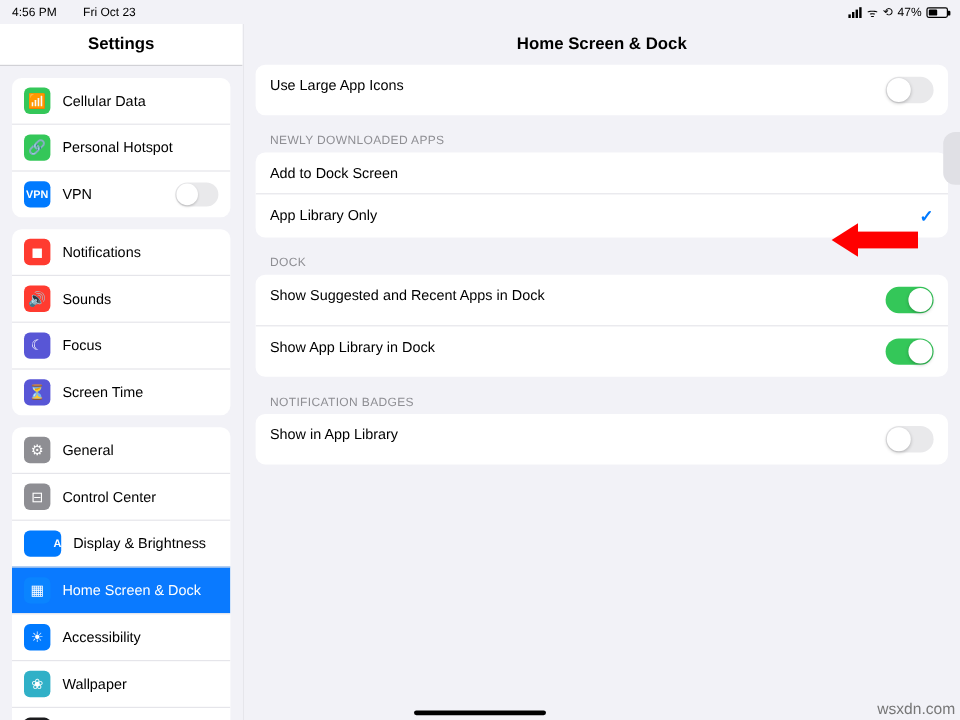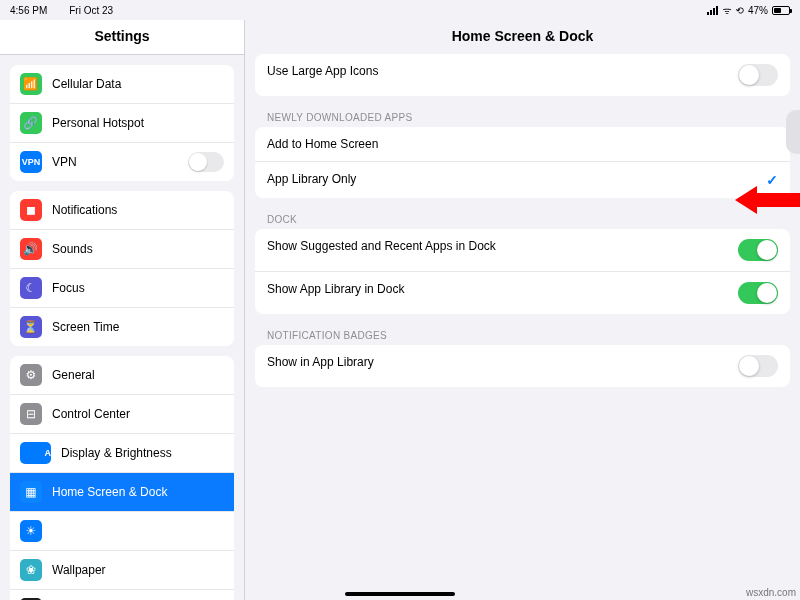--- a/index.html
+++ b/index.html
@@ -5,21 +5,21 @@
 * { margin:0; padding:0; box-sizing:border-box; font-family:-apple-system,"Helvetica Neue",Arial,sans-serif; }
 body { width:800px; height:600px; background:#f2f2f7; overflow:hidden; position:relative; }
 
 
 .statusbar { height:20px; display:flex; justify-content:space-between; align-items:center; padding:0 10px; font-size:10px; color:#000; }
 .statusbar .left { display:flex; gap:22px; font-weight:500; }
 .statusbar .right { display:flex; align-items:center; gap:4px; }
 
 
 .content { display:flex; height:580px; }
-.sidebar { width:245px; background:#f2f2f7; border-right:1px solid #d1d1d6; overflow-y:auto; position:relative; }
+.sidebar { width:203px; background:#f2f2f7; border-right:1px solid #d1d1d6; overflow-y:auto; position:relative; }
 .sidebar-title { background:#fff; border-bottom:1px solid #d1d1d6; text-align:center; font-size:14px; font-weight:600; padding:8px 0 10px; }
 .main { flex:1; background:#f2f2f7; overflow-y:auto; position:relative; }
 .main-title { text-align:center; font-size:14px; font-weight:600; padding:8px 0 10px; }
 
 
 .group { background:#fff; border-radius:8px; margin:10px; overflow:hidden; }
 .row { display:flex; align-items:center; padding:8px 10px; font-size:12px; color:#000; border-top:1px solid #e5e5ea; cursor:default; }
 .row:first-child { border-top:none; }
 .row.selected { background:#0a7aff; color:#fff; }
 .row .icon { width:22px; height:22px; border-radius:5px; margin-right:10px; display:flex; align-items:center; justify-content:center; color:#fff; font-size:12px; flex-shrink:0; }
@@ -54,21 +54,21 @@
 .arrow { position:absolute; top:166px; left:490px; display:flex; align-items:center; }
 .arrow .shaft { width:50px; height:14px; background:#ff0000; }
 .arrow .head { width:0; height:0; border-top:14px solid transparent; border-bottom:14px solid transparent; border-right:22px solid #ff0000; }
 
 
 .pill { position:absolute; right:0; top:110px; width:14px; height:44px; background:#e0e0e5; border-radius:10px 0 0 10px; }
 
 
 .home-ind { position:absolute; bottom:4px; left:50%; transform:translateX(-50%); width:110px; height:4px; background:#000; border-radius:2px; }
 
-.watermark { position:absolute; bottom:2px; right:4px; font-size:10px; color:#777; }
+.watermark { position:absolute; bottom:2px; right:4px; font-size:13px; color:#777; }
 
 
 .sig { display:inline-flex; align-items:flex-end; gap:1px; }
 .sig span { width:2px; background:#000; }
 .sig span:nth-child(1){height:3px;} .sig span:nth-child(2){height:5px;} .sig span:nth-child(3){height:7px;} .sig span:nth-child(4){height:9px;}
 .batt { width:18px; height:9px; border:1px solid #000; border-radius:2px; position:relative; }
 .batt::after { content:""; position:absolute; right:-3px; top:2px; width:2px; height:4px; background:#000; border-radius:0 1px 1px 0; }
 .batt .fill { position:absolute; left:1px; top:1px; bottom:1px; width:45%; background:#000; border-radius:1px; }
 </style>
 </head>
@@ -143,20 +143,21 @@
         <div class="row">
           <div class="icon ic-blue" style="font-size: 9px; font-weight: 700; padding-left: 31px;">AA</div>
           <div class="label">Display &amp; Brightness</div>
         </div>
         <div class="row selected">
           <div class="icon ic-blue2">▦</div>
           <div class="label">Home Screen &amp; Dock</div>
         </div>
         <div class="row">
           <div class="icon ic-blue">☀</div>
+          <div class="label">Accessibility</div>
         </div>
         <div class="row">
           <div class="icon ic-teal">❀</div>
           <div class="label">Wallpaper</div>
         </div>
         <div class="row">
           <div class="icon ic-dark">●</div>
         </div>
       </div>
   </div>
@@ -167,21 +168,21 @@
     <div class="panel" id="p1">
         <div class="prow">
           <div class="plabel">Use Large App Icons</div>
           <div class="toggle"></div>
         </div>
       </div>
 
     <div class="section-label">Newly Downloaded Apps</div>
     <div class="panel" id="p2">
         <div class="prow">
-          <div class="plabel">Add to Home Screen</div>
+          <div class="plabel">Add to Dock Screen</div>
         </div>
         <div class="prow">
           <div class="plabel">App Library Only</div>
           <div class="check">✓</div>
         </div>
       </div>
 
     <div class="section-label">Dock</div>
     <div class="panel" id="p3">
         <div class="prow">

